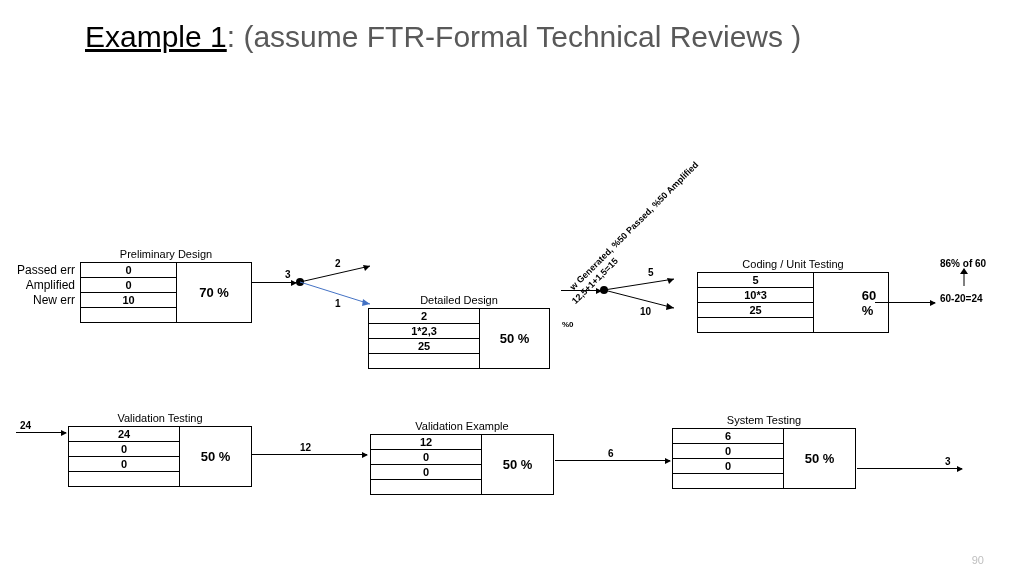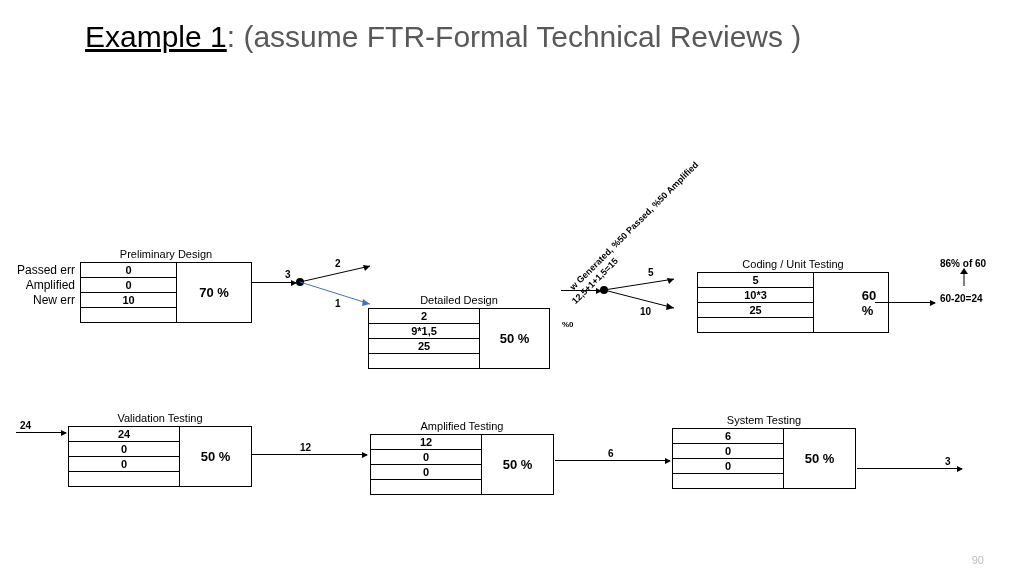--- a/index.html
+++ b/index.html
@@ -60,21 +60,21 @@
   <polygon points="70,42 63,37 62,44" fill="#4472c4"></polygon>
 </svg>
 <div class="edge-label" style="left:335px; top:258px;">2</div>
 <div class="edge-label" style="left:335px; top:298px;">1</div>
 
 <div class="node" style="left:368px; top:254px;margin-top:40px;">
   <div class="node-title">Detailed Design</div>
   <div class="box-group">
     <div class="rows" style="width:110px;">
       <div class="cell">2</div>
-      <div class="cell">9*1,5</div>
+      <div class="cell">1*2,3</div>
       <div class="cell">25</div>
       <div class="cell"></div>
     </div>
     <div class="pct" style="width:70px;">50 %</div>
   </div>
 </div>
 
 <div class="edge-label" style="left:562px; top:320px; font-size:8px;">%0</div>
 
 <div class="rot-text" style="left:575px; top:282px;">w Generated, %50 Passed, %50 Amplified</div>
@@ -125,21 +125,21 @@
       <div class="cell"></div>
     </div>
     <div class="pct" style="width:72px;">50 %</div>
   </div>
 </div>
 
 <div class="arrow" style="left:252px; top:454px; width:115px;"></div>
 <div class="edge-label" style="left:300px; top:442px;">12</div>
 
 <div class="node" style="left:370px; top:420px;">
-  <div class="node-title">Amplified Testing</div>
+  <div class="node-title">Validation Example</div>
   <div class="box-group">
     <div class="rows" style="width:110px;">
       <div class="cell">12</div>
       <div class="cell">0</div>
       <div class="cell">0</div>
       <div class="cell"></div>
     </div>
     <div class="pct" style="width:72px;">50 %</div>
   </div>
 </div>

